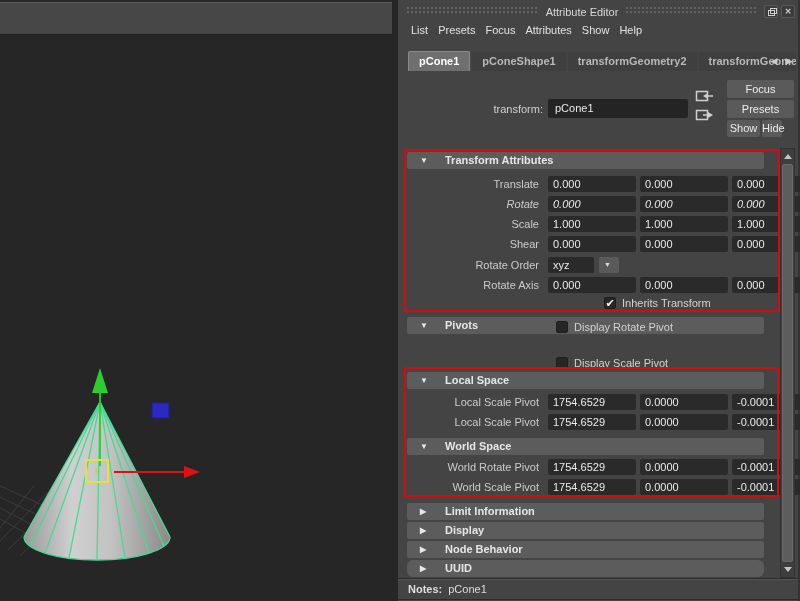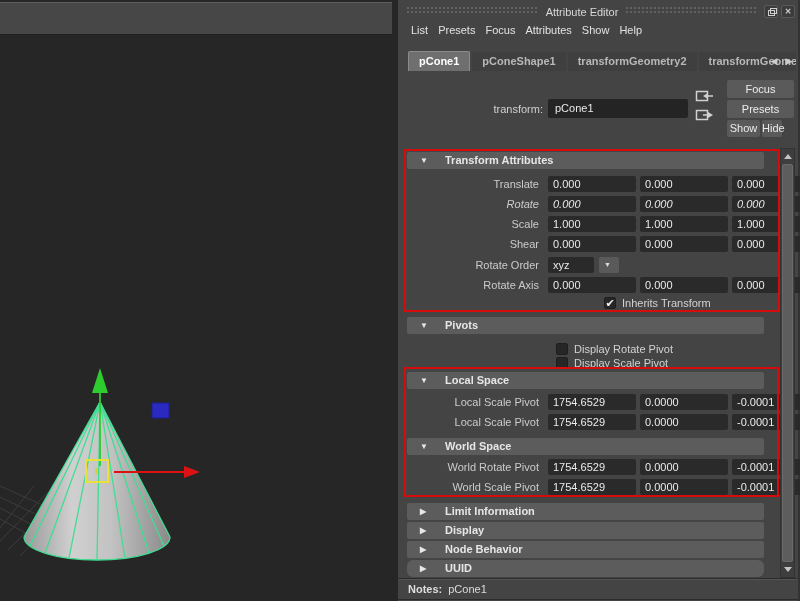--- a/index.html
+++ b/index.html
@@ -228,21 +228,21 @@
     </div>
     <div class="row" style="top:294px; left:158px;margin-left:48px;">
       <div class="cb checked"></div>
       <span class="cb-label">Inherits Transform</span>
     </div>
 
     <div class="sec-header" style="top:317px;">
       <span class="tri tri-down"></span>
       <span>Pivots</span>
     </div>
-    <div class="row" style="top:340px; left:158px;">
+    <div class="row" style="top:318px; left:158px;">
       <div class="cb"></div>
       <span class="cb-label">Display Rotate Pivot</span>
     </div>
     <div class="row" style="top:354px; left:158px;">
       <div class="cb"></div>
       <span class="cb-label">Display Scale Pivot</span>
     </div>
 
     <div class="sec-header" style="top:372px;">
       <span class="tri tri-down"></span>

